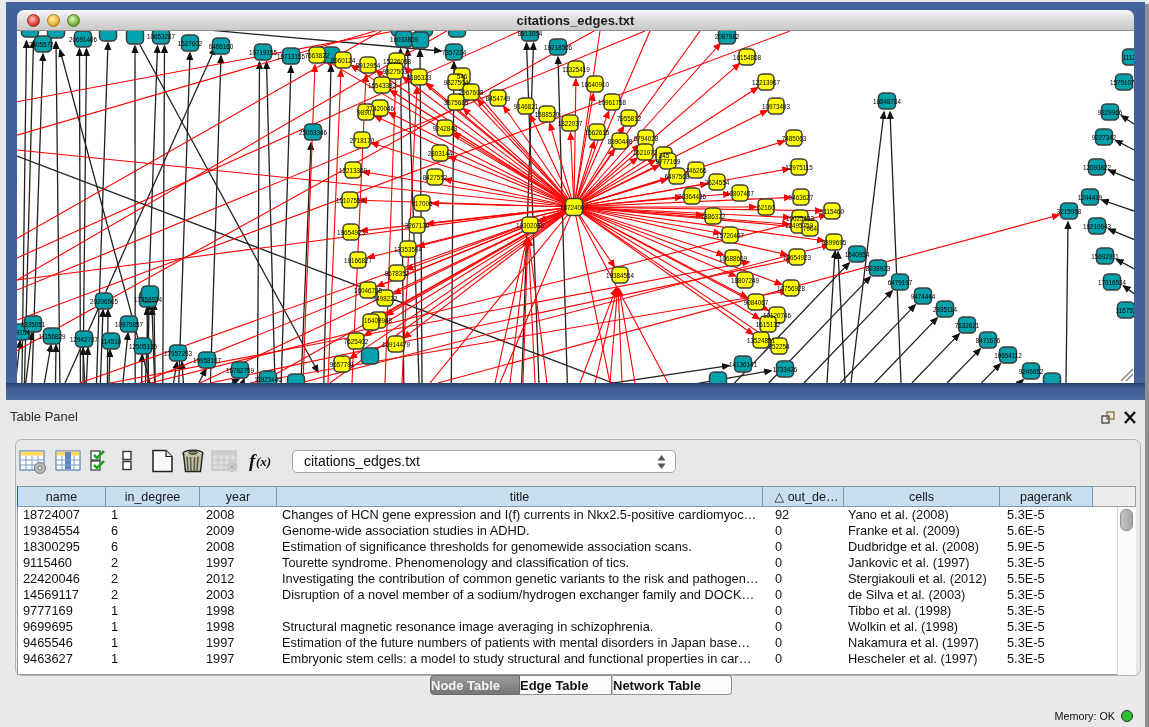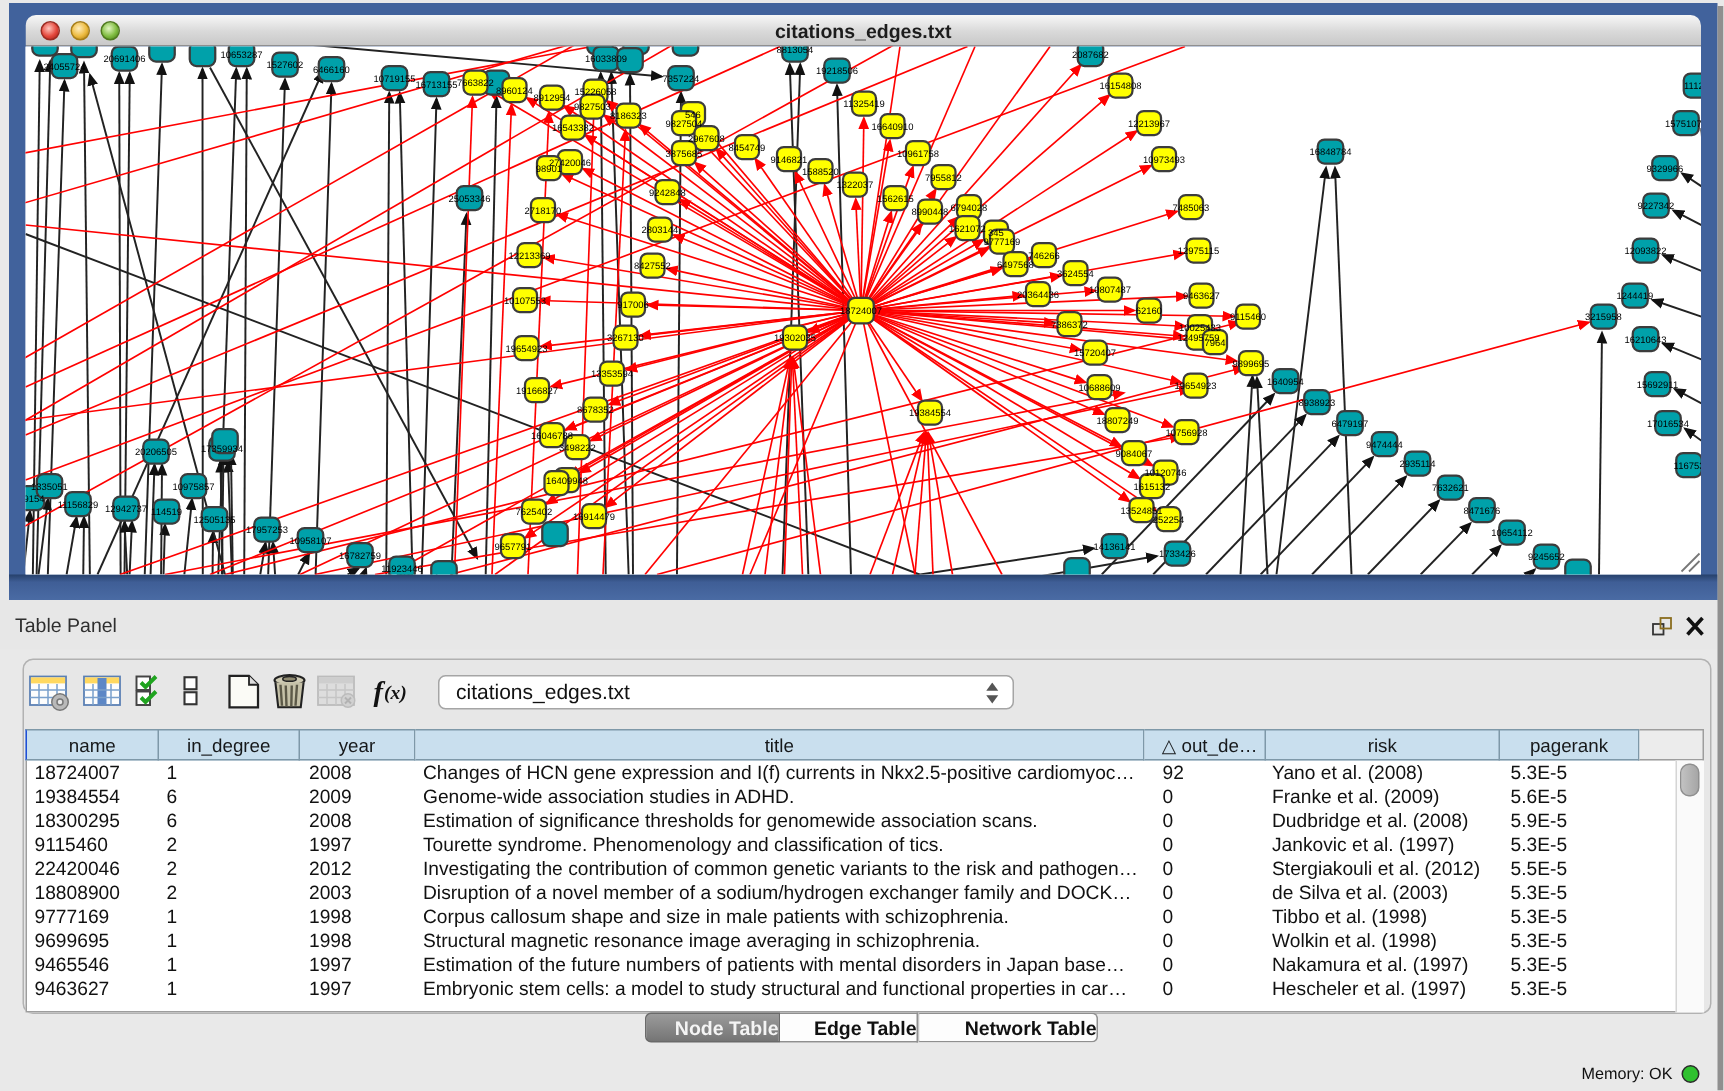--- a/index.html
+++ b/index.html
@@ -24,21 +24,21 @@
 #tablewrap{left:17px;top:486px;width:1119px;height:189px;background:#fff;border:1px solid #9d9d9d}
 .th{position:absolute;top:486px;height:21px;background:#c9dfee;border:1px solid #7e98a8;
  border-left:none;font-size:12.5px;color:#16181a;text-align:center;line-height:20px}
 .tr{position:absolute;left:18px;width:1099px;height:16px;font-size:12.8px;color:#111;white-space:nowrap}
 .c{position:absolute;top:0;line-height:16px}
 .c0{left:5px}.c1{left:93px}.c2{left:188px}.c3{left:264px}.c4{left:757px}.c5{left:830px}.c6{left:989px}
 
 #sbar{left:1117px;top:507px;width:19px;height:168px;background:#fafafa;border-left:1px solid #d5d5d5}
 #sthumb{left:1120px;top:509px;width:13px;height:22px;background:linear-gradient(90deg,#c2c2c2,#a6a6a6);border:1px solid #8f8f8f;border-radius:6px}
 
-.tab{position:absolute;top:675px;height:20px;font-size:13px;font-weight:700;line-height:19px;text-align:right;
+.tab{position:absolute;top:675px;height:20px;font-size:13px;font-weight:700;line-height:19px;text-align:left;
  border:1px solid #8f8f8f;background:#fdfdfd;color:#111}
 #tab1{left:430px;width:90px;border-radius:4px 0 0 4px;background:linear-gradient(#9b9b9b,#757575);color:#f4f4f4;border-color:#6a6a6a}
 #tab2{left:520px;width:92px;border-left:none}
 #tab3{left:612px;width:120px;border-radius:0 4px 4px 0;border-left:1px solid #c4c4c4}
 #mem{right:34px;top:710px;font-size:10.8px;color:#111}
 #memdot{left:1121px;top:710px;width:12px;height:12px;border-radius:50%;background:#2fc12f;border:1.5px solid #2b2b2b}
 #rstrip{left:1145px;top:4px;width:4px;height:723px;background:#8f8f8f}
 </style></head><body>
 <div id="page">
 <div class="abs" id="frame"></div>
@@ -591,21 +591,21 @@
 <div class="abs" id="ddown">citations_edges.txt<svg style="position:absolute;right:9px;top:4px" width="9" height="15">
         <path d="M4.5,0 L8.5,5.5 L0.5,5.5 z" fill="#555"></path>
         <path d="M4.5,14 L8.5,8.5 L0.5,8.5 z" fill="#555"></path>
       </svg></div>
 <div class="abs" id="tablewrap"></div>
 <div class="abs th" style="left:17px;width:89px;border-left:1px solid #1d4ed8">name</div>
 <div class="abs th" style="left:106px;width:94px">in_degree</div>
 <div class="abs th" style="left:200px;width:77px">year</div>
 <div class="abs th" style="left:277px;width:486px">title</div>
 <div class="abs th" style="left:763px;width:81px;text-align:center;padding-left:7px">△ out_de…</div>
-<div class="abs th" style="left:844px;width:156px">risk</div>
+<div class="abs th" style="left:844px;width:156px">cells</div>
 <div class="abs th" style="left:1000px;width:93px">pagerank</div>
 <div class="abs th" style="left:1093px;width:43px;background:#ececec;border-color:#9d9d9d"></div>
 <div class="tr" style="top:507px">
       <span class="c c0">18724007</span>
       <span class="c c1">1</span>
       <span class="c c2">2008</span>
       <span class="c c3">Changes of HCN gene expression and I(f) currents in Nkx2.5-positive cardiomyoc…</span>
       <span class="c c4">92</span>
       <span class="c c5">Yano et al. (2008)</span>
       <span class="c c6">5.3E-5</span>
@@ -640,33 +640,32 @@
     <div class="tr" style="top:571px">
       <span class="c c0">22420046</span>
       <span class="c c1">2</span>
       <span class="c c2">2012</span>
       <span class="c c3">Investigating the contribution of common genetic variants to the risk and pathogen…</span>
       <span class="c c4">0</span>
       <span class="c c5">Stergiakouli et al. (2012)</span>
       <span class="c c6">5.5E-5</span>
     </div>
     <div class="tr" style="top:587px">
-      <span class="c c0">18808900</span>
+      <span class="c c0">14569117</span>
       <span class="c c1">2</span>
       <span class="c c2">2003</span>
       <span class="c c3">Disruption of a novel member of a sodium/hydrogen exchanger family and DOCK…</span>
       <span class="c c4">0</span>
       <span class="c c5">de Silva et al. (2003)</span>
       <span class="c c6">5.3E-5</span>
     </div>
     <div class="tr" style="top:603px">
       <span class="c c0">9777169</span>
       <span class="c c1">1</span>
       <span class="c c2">1998</span>
-      <span class="c c3">Corpus callosum shape and size in male patients with schizophrenia.</span>
       <span class="c c4">0</span>
       <span class="c c5">Tibbo et al. (1998)</span>
       <span class="c c6">5.3E-5</span>
     </div>
     <div class="tr" style="top:619px">
       <span class="c c0">9699695</span>
       <span class="c c1">1</span>
       <span class="c c2">1998</span>
       <span class="c c3">Structural magnetic resonance image averaging in schizophrenia.</span>
       <span class="c c4">0</span>

